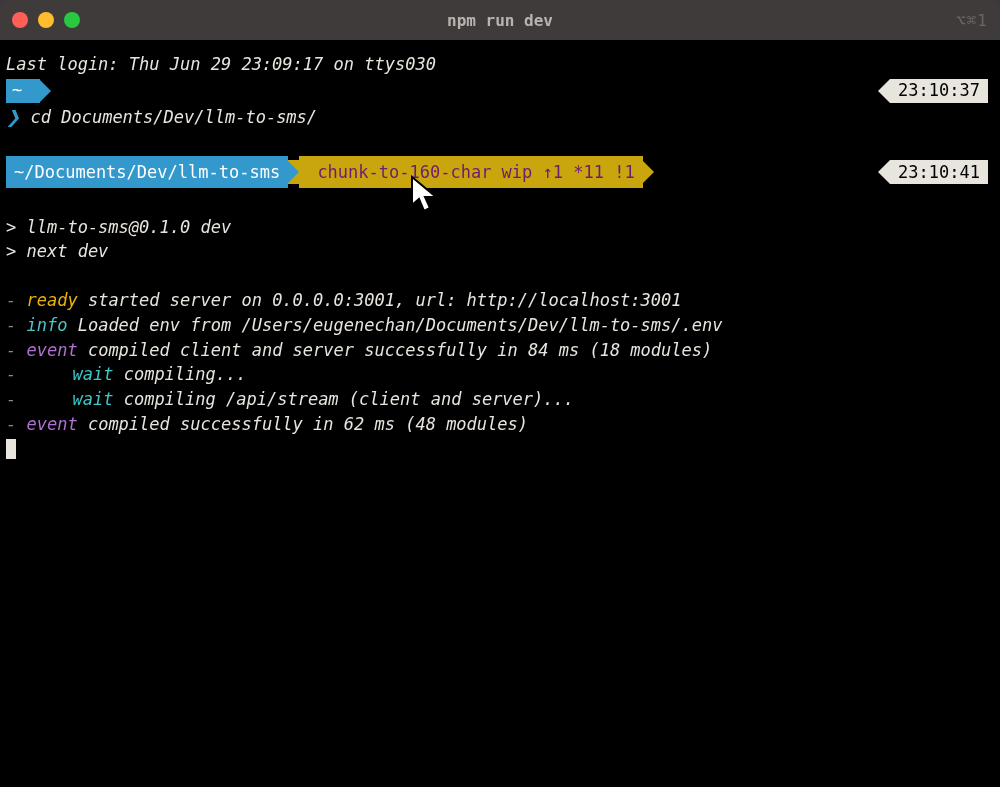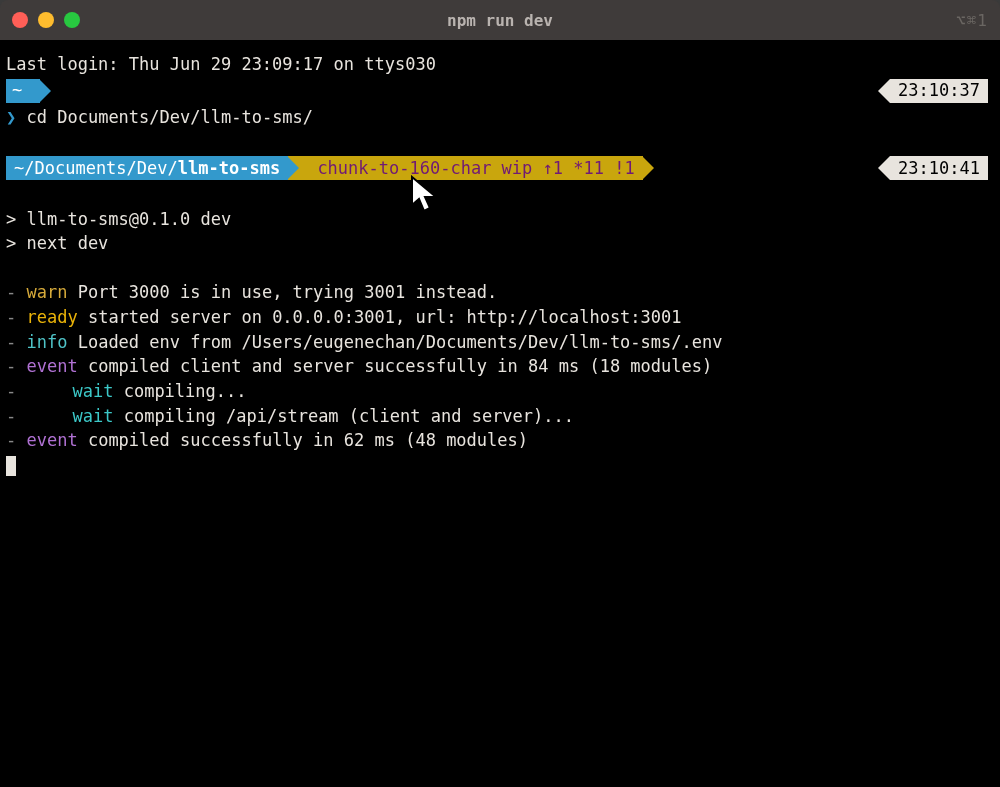--- a/index.html
+++ b/index.html
@@ -47,36 +47,36 @@
       letter-spacing: 1px;
     }
     .terminal {
       background: #000;
       height: calc(787px - 40px);
       padding: 12px 6px 6px 6px;
       color: #e8e4de;
       line-height: 1.45;
       position: relative;
     }
-    .line { white-space: pre; }
+    .line { white-space: pre; font-style: italic; }
     .prompt-row {
       display: flex;
       align-items: center;
       margin-top: 2px;
       margin-bottom: 2px;
     }
     .seg {
-      height: 24px;
+      height: 32px;
       display: inline-flex;
       align-items: center;
       position: relative;
       padding: 0 8px 0 8px;
     }
     .seg-blue { background: #3399cc; color: #fff; }
-    .seg-blue .bright { color: #fff; font-weight: bold; }
+    .seg-blue .bright { color: #fff; font-weight: normal; }
     .seg-yellow { background: #c9a60d; color: #701a75; }
     .arrow-right {
       width: 0; height: 0;
       border-top: 12px solid transparent;
       border-bottom: 12px solid transparent;
       display: inline-block;
     }
     .arrow-right.blue-on-yellow { border-left: 12px solid #3399cc; background:#c9a60d; margin-left:-1px;}
     .arrow-right.yellow-on-black { border-left: 12px solid #c9a60d; margin-left:-1px;}
     .arrow-right.blue-on-black { border-left: 12px solid #3399cc; margin-left:-1px;}
@@ -168,21 +168,20 @@
   </div>
 
   <div class="line"> </div>
 
   <div class="line">&gt; llm-to-sms@0.1.0 dev</div>
   <div class="line">&gt; next dev</div>
 
   <div class="line"> </div>
 
   <div id="log-lines">
-      <div class="line"><span class="dash">- </span><span class="lvl-warn">warn</span><span> Port 3000 is in use, trying 3001 instead.</span></div>
       <div class="line"><span class="dash">- </span><span class="lvl-ready">ready</span><span> started server on 0.0.0.0:3001, url: http://localhost:3001</span></div>
       <div class="line"><span class="dash">- </span><span class="lvl-info">info</span><span> Loaded env from /Users/eugenechan/Documents/Dev/llm-to-sms/.env</span></div>
       <div class="line"><span class="dash">- </span><span class="lvl-event">event</span><span> compiled client and server successfully in 84 ms (18 modules)</span></div>
       <div class="line"><span class="dash">- </span><span class="lvl-wait">wait</span><span> compiling...</span></div>
       <div class="line"><span class="dash">- </span><span class="lvl-wait">wait</span><span> compiling /api/stream (client and server)...</span></div>
       <div class="line"><span class="dash">- </span><span class="lvl-event">event</span><span> compiled successfully in 62 ms (48 modules)</span></div>
     </div>
 
   <div class="line"><span class="cursor-block"></span></div>
 

